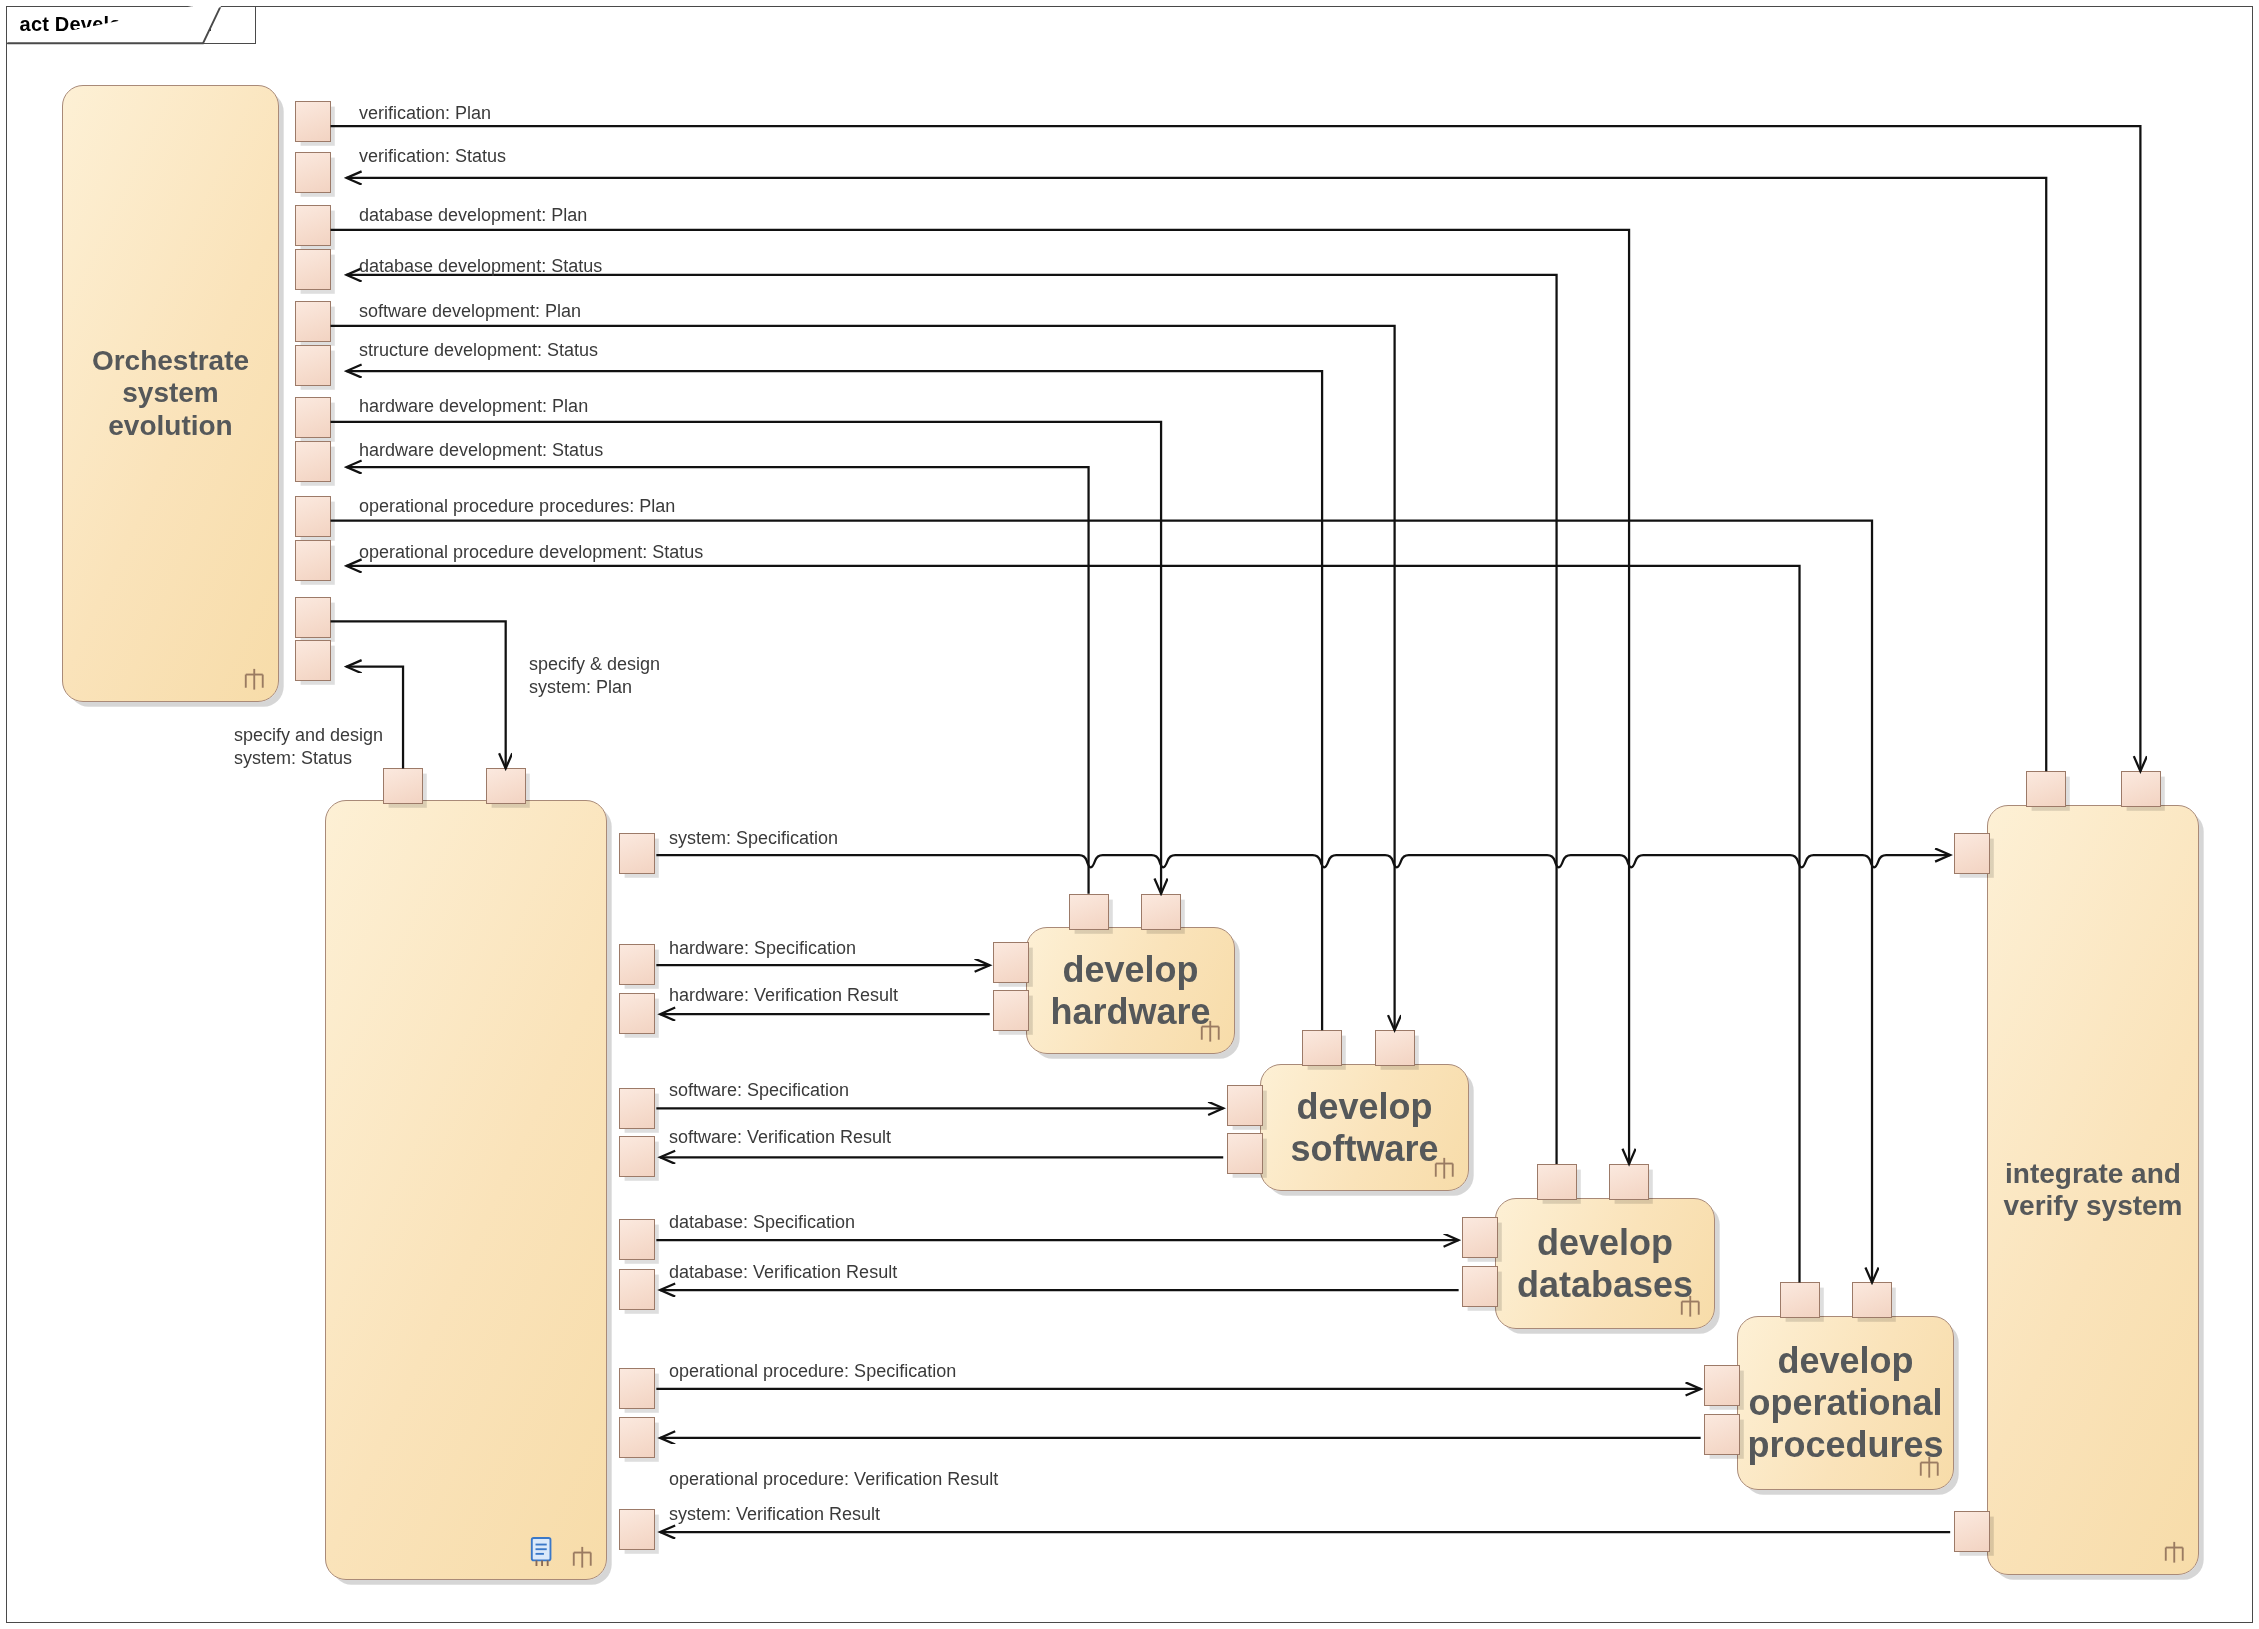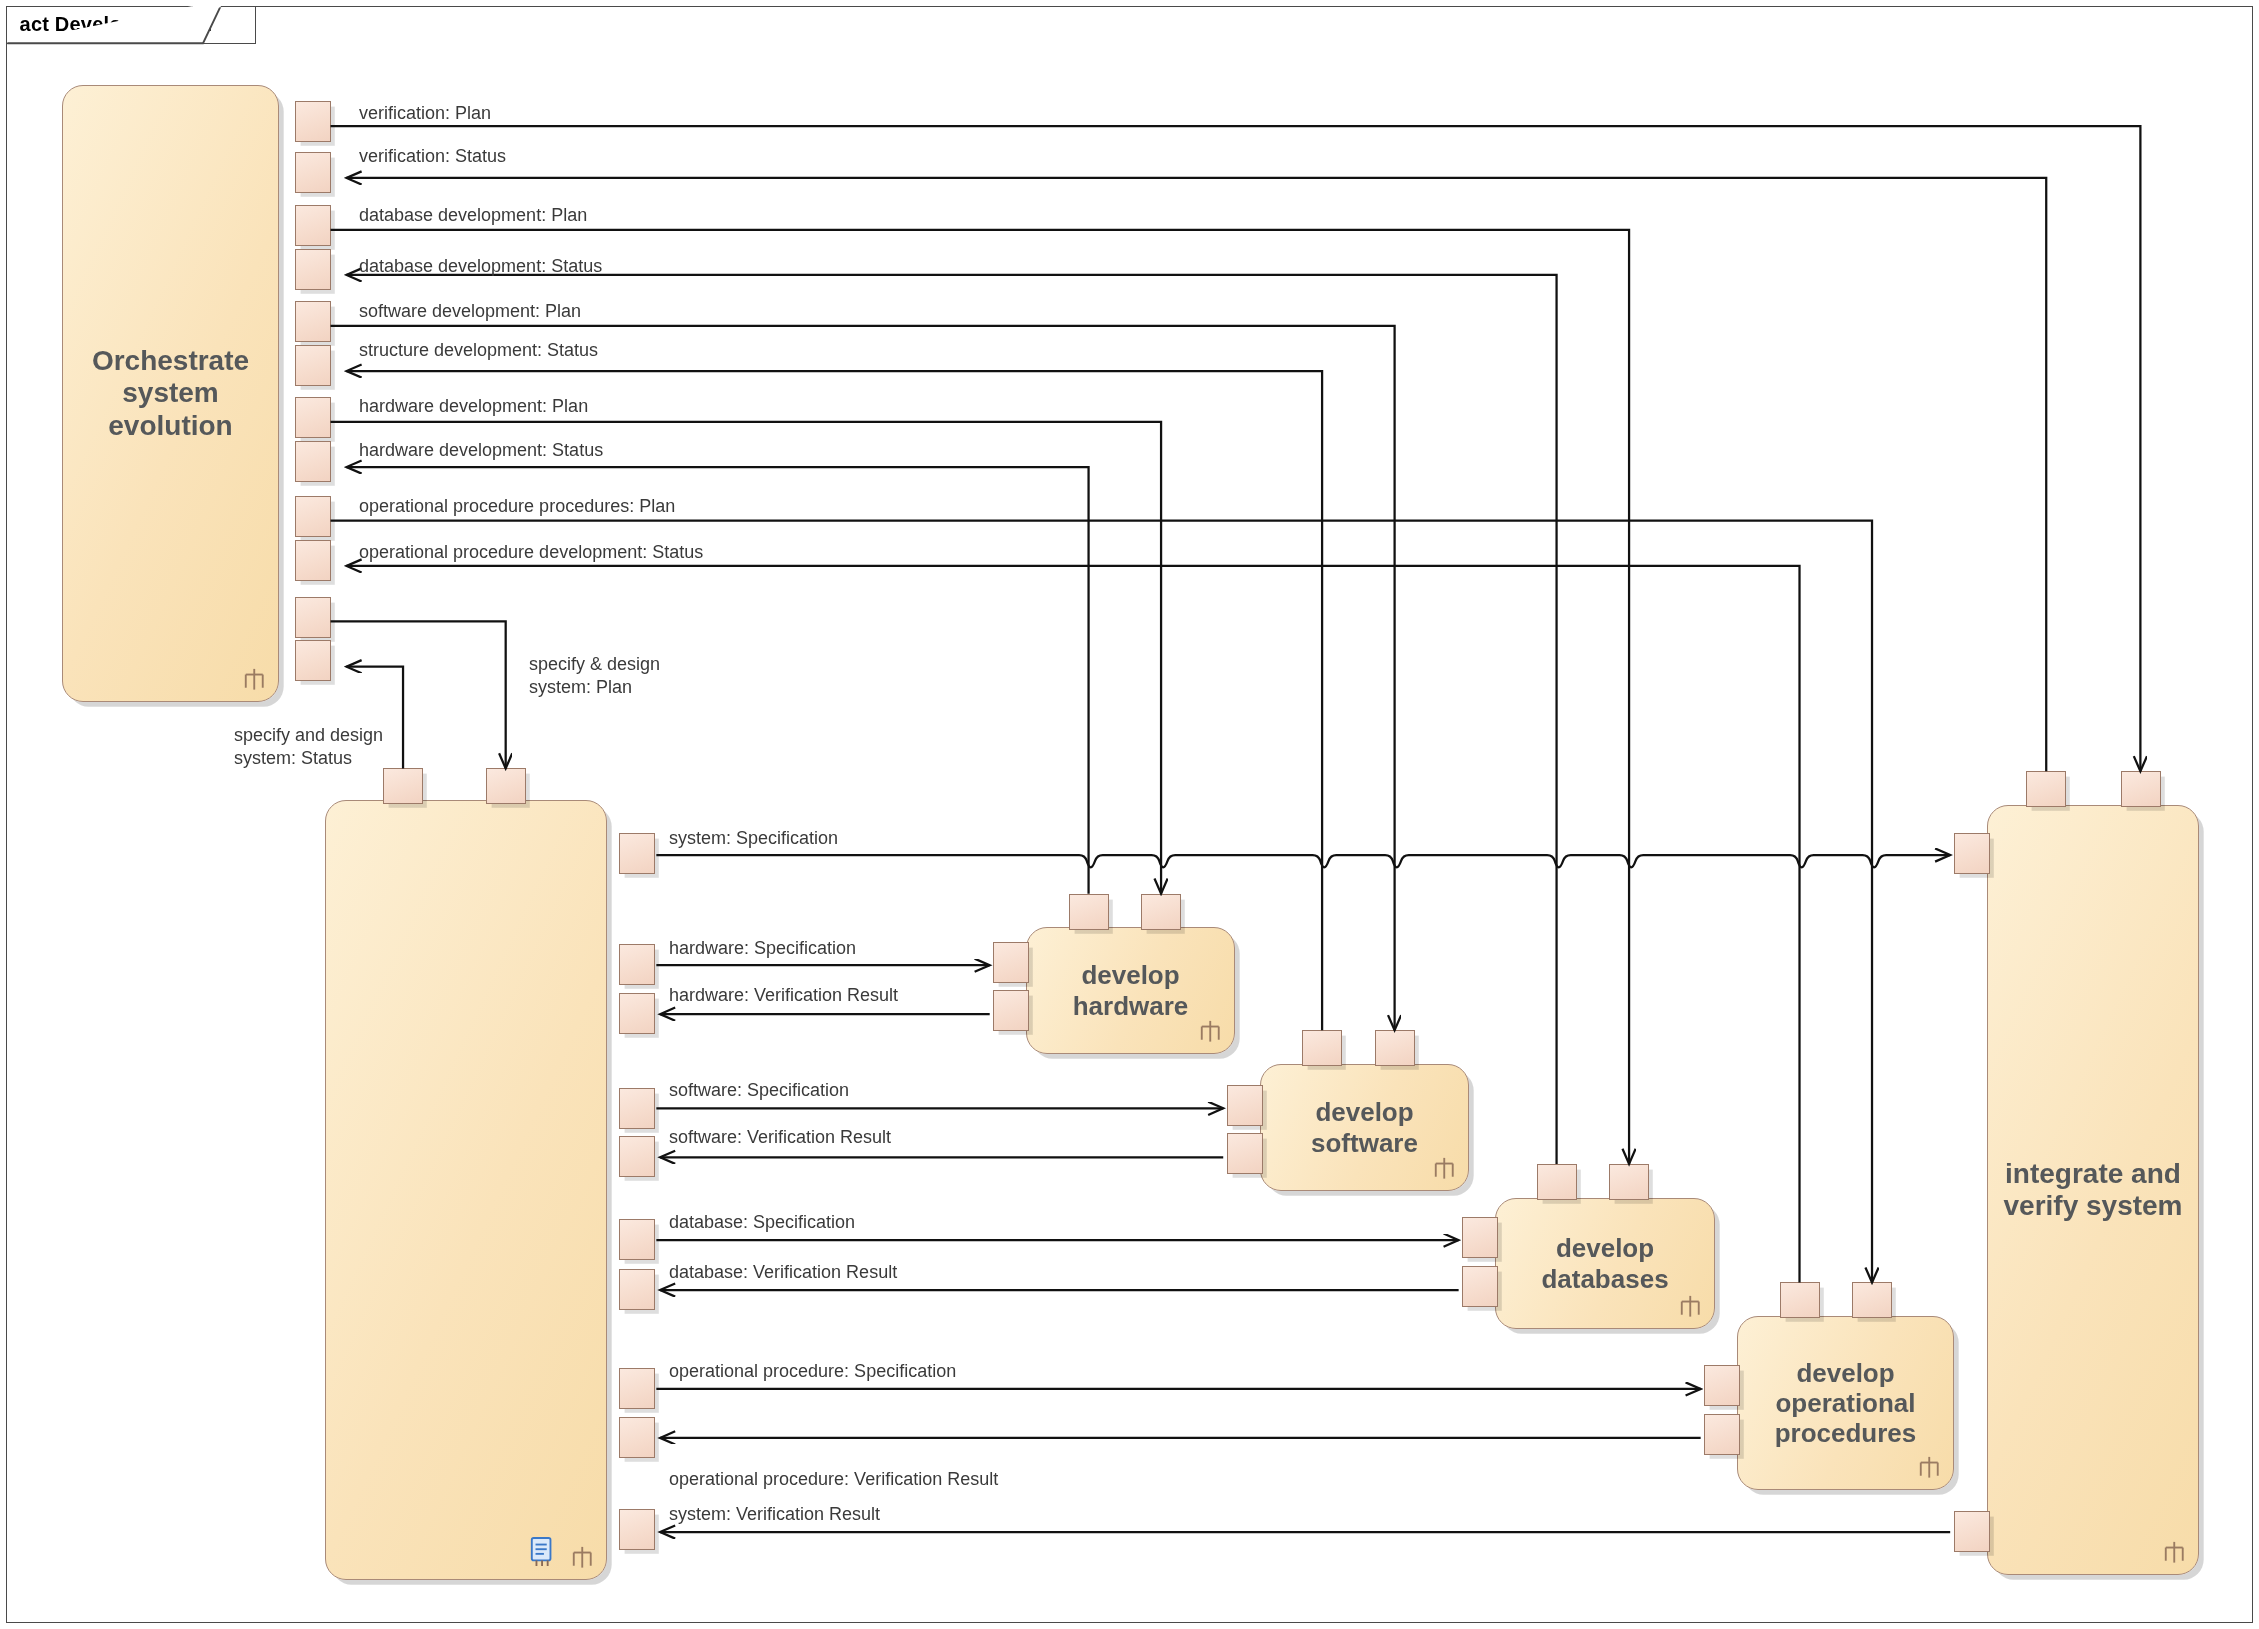--- a/index.html
+++ b/index.html
@@ -15,21 +15,21 @@
              font-size:20px;font-weight:bold;color:#000;letter-spacing:0.2px;}
 
   
   .node{position:absolute;box-sizing:border-box;
         background:linear-gradient(115deg,#fdf0d5 0%,#fae3ba 55%,#f7dca9 100%);
         border:1.9px solid #a98a78;border-radius:21px;
         box-shadow:5.6px 5.6px 0 -0.9px rgba(0,0,0,.16);
         display:flex;align-items:center;justify-content:center;text-align:center;}
   .node .label{font-size:28px;font-weight:bold;color:#55585a;line-height:1.16;
                padding:0 9.4px;width:100%;}
-  .node.small .label{font-size:26px;}
+  .node.small .label{font-size:36px;}
 
   
   .rake{position:absolute;right:11.3px;bottom:9.4px;width:24.5px;height:24.5px;opacity:.85;}
   .doc-ico{position:absolute;width:28px;height:32px;}
 
   
   .port{position:absolute;box-sizing:border-box;
         background:linear-gradient(160deg,#fbe9df 0%,#f6dccd 60%,#f2d3c2 100%);
         border:1.9px solid #9c7a68;
         box-shadow:4.7px 4.7px 0 -0.9px rgba(0,0,0,.13);}

